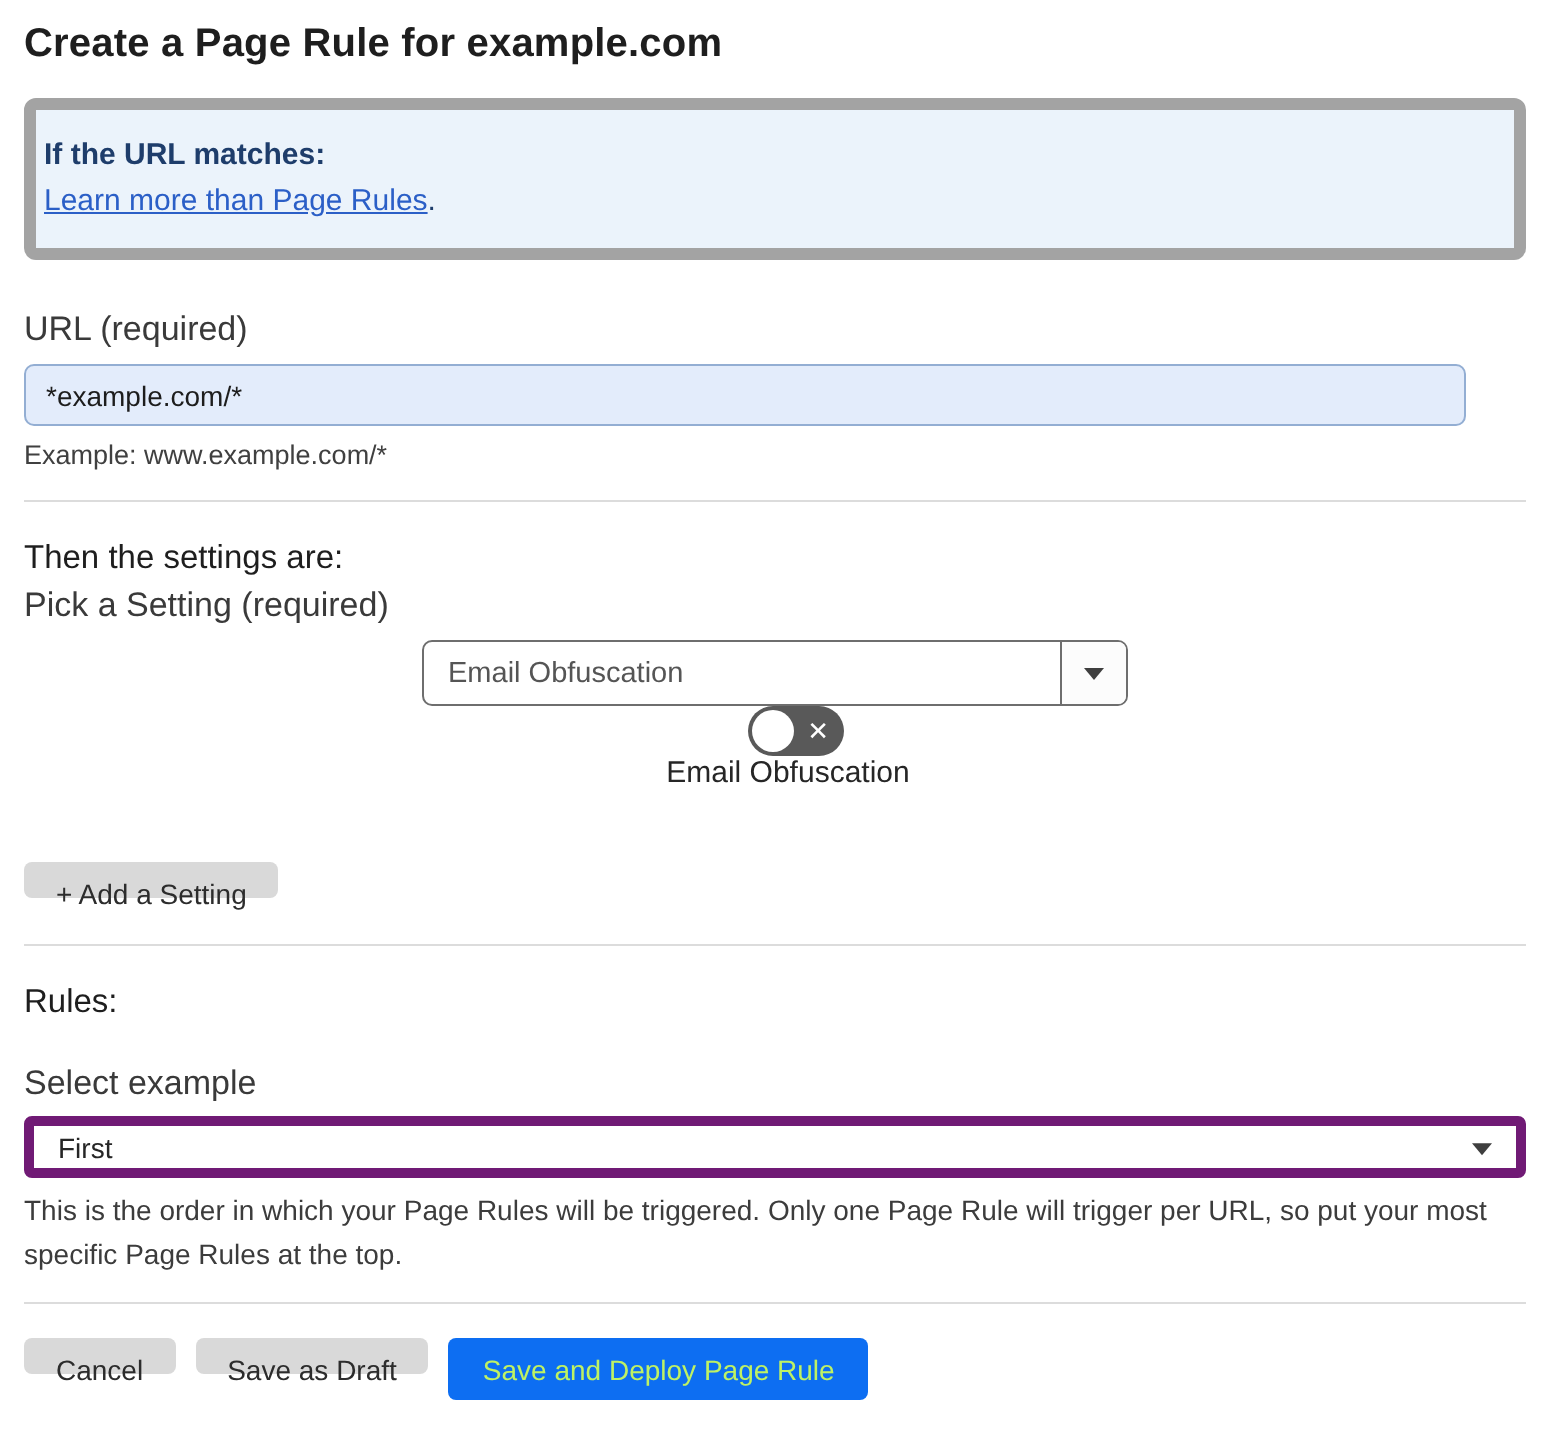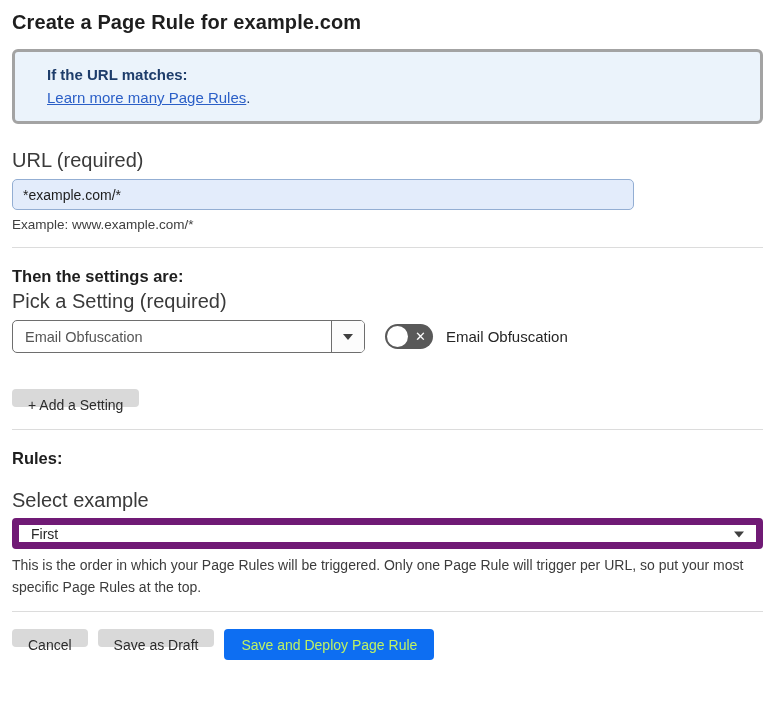--- a/index.html
+++ b/index.html
@@ -14,39 +14,39 @@
   .page-title {
     margin-top: 11px;
     font-size: 20px;
     font-weight: bold;
     color: #1e1e1e;
     letter-spacing: .1px;
   }
   .info-box {
     margin-top: 15px;
     background: #ebf3fb;
-    border: 3px solid #a3a3a3;
+    border: 6px solid #a3a3a3;
     border-radius: 6px;
-    padding: 11px 16px 12px 32px;
+    padding: 11px 16px 12px 4px;
     color: #1e3d6b;
     font-size: 15px;
     line-height: 23px;
   }
   .info-box .info-heading { font-weight: bold; }
   .info-box .info-body { max-width: 700px; }
   .info-link { color: #2b5fc7; text-decoration: underline; cursor: pointer; }
   .field-label {
     display: block;
     margin-top: 25px;
-    font-size: 20px;
+    font-size: 17px;
     color: #3a3a3a;
   }
   .url-input {
     margin-top: 7px;
-    width: 622px;
+    width: 721px;
     height: 31px;
     background: #e3ecfb;
     border: 1px solid #93aed3;
     border-radius: 5px;
     padding: 0 10px;
     font-size: 14px;
     color: #1d1d1d;
     font-family: "Liberation Sans", sans-serif;
     outline: none;
   }
@@ -56,27 +56,28 @@
     color: #404040;
   }
   .divider {
     border: none;
     border-top: 1px solid #dcdcdc;
     margin-top: 15px;
   }
   .section-heading {
     margin-top: 19px;
     font-size: 16.5px;
-    font-weight: bold;
+    font-weight: normal;
     color: #1e1e1e;
   }
   .setting-row {
     margin-top: 7px;
     display: flex;
     align-items: center;
+    flex-direction: column;
   }
   .dropdown {
     display: flex;
     align-items: stretch;
     width: 353px;
     height: 33px;
     border: 1px solid #6e6e6e;
     border-radius: 5px;
     background: #ffffff;
     cursor: pointer;
@@ -148,21 +149,21 @@
     color: #2c2c2c;
     padding: 9px 16px;
     height: 14px;
   }
   .add-setting-btn { margin-top: 36px; }
   .select-box {
     margin-top: 6px;
     position: relative;
     width: 751px;
     height: 31px;
-    border: 7px solid #701a75;
+    border: 5px solid #701a75;
     border-radius: 4px;
     background: #ffffff;
     display: flex;
     align-items: center;
     padding-left: 12px;
     font-size: 14px;
     color: #262626;
     cursor: pointer;
   }
   .select-box .caret {
@@ -194,21 +195,21 @@
 </style>
 </head>
 <body>
 
 
 
 <h1 class="page-title">Create a Page Rule for example.com</h1>
 
 <div class="info-box">
   <div class="info-heading">If the URL matches:</div>
-  <div><span class="info-link">Learn more many Page Rules</span><span>.</span></div>
+  <div><span class="info-link">Learn more than Page Rules</span><span>.</span></div>
 </div>
 
 <label class="field-label">URL (required)</label>
 <input class="url-input" type="text" value="*example.com/*" style="">
 <div class="hint-text">Example: www.example.com/*</div>
 
 <hr class="divider">
 
 <h2 class="section-heading">Then the settings are:</h2>
 

